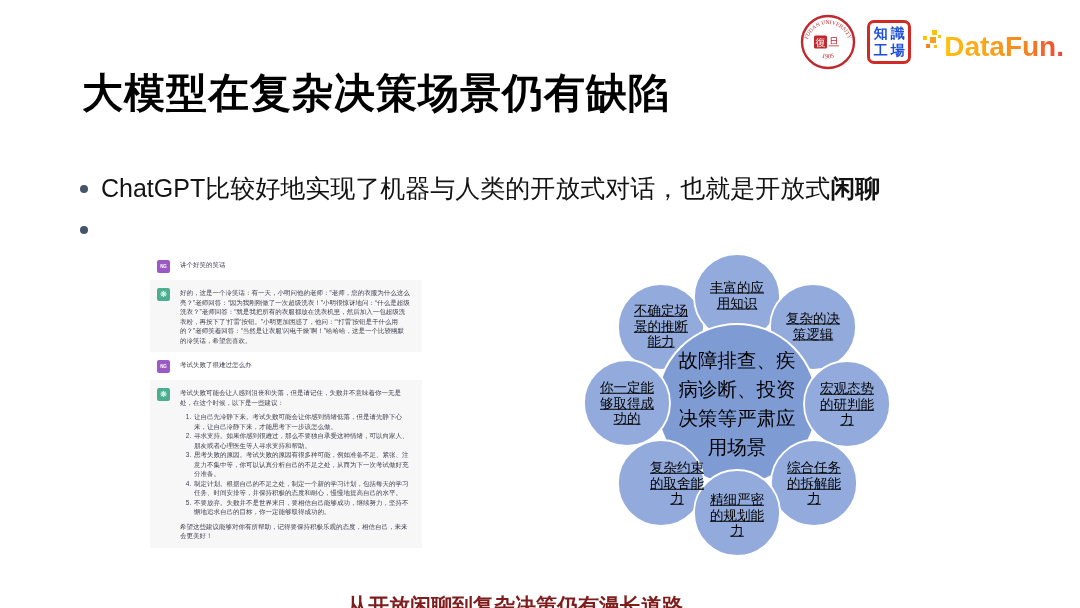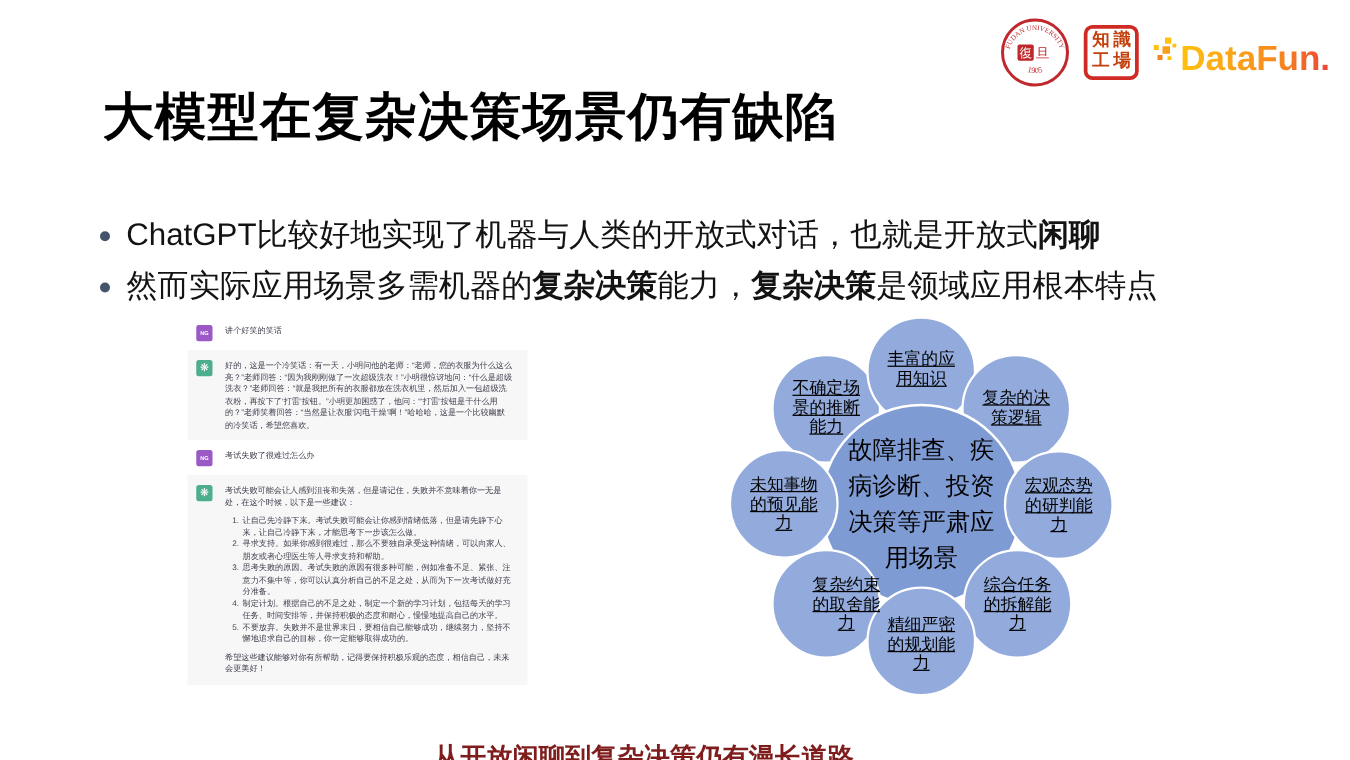--- a/index.html
+++ b/index.html
@@ -10,22 +10,22 @@
 
   
   .page-title {
     position:absolute; left:82px; top:66px;
     font-size:41px; font-weight:700; letter-spacing:1px; color:#000;
     white-space:nowrap;
   }
   .logos { position:absolute; top:14px; right:16px; display:flex; align-items:center; gap:11px; }
   .seal-kw {
     width:44px; height:44px; border:3px solid #cf2b24; border-radius:7px;
-    color:#c2410c; display:flex; flex-direction:column; align-items:center; justify-content:center;
-    font-family:Liberation Mono, monospace; font-weight:700; font-size:14px; line-height:17px;
+    color:#1d4ed8; display:flex; flex-direction:column; align-items:center; justify-content:center;
+    font-family:Liberation Serif, serif; font-weight:700; font-size:14px; line-height:17px;
     letter-spacing:3px; text-indent:3px; box-sizing:border-box;
   }
   .logo-datafun { display:flex; align-items:flex-start; gap:2px;margin-top:10px; }
   .df-text {
     font-size:28px; font-weight:800; letter-spacing:0px; line-height:40px;
     background:linear-gradient(90deg,#ffc10e 0%,#f9a01b 40%,#f58220 70%,#ef4136 100%);
     -webkit-background-clip:text; background-clip:text; color:transparent;
   }
 
   
@@ -111,21 +111,20 @@
 
   <div class="page-title">大模型在复杂决策场景仍有缺陷</div>
 
   <div class="bullets">
     <div class="bullet">
       <span class="dot"></span>
       <span><span>ChatGPT比较好地实现了机器与人类的开放式对话，也就是开放式</span><b>闲聊</b></span>
     </div>
     <div class="bullet">
       <span class="dot"></span>
-      <span><span>然而实际应用场景多需机器的</span><b>复杂决策</b><span>能力，</span><b>复杂决策</b><span>是领域应用根本特点</span></span>
     </div>
   </div>
 
   <div class="chat">
     <div class="chat-row">
       <span class="avatar user-av">NG</span>
       <div class="msg">
           <p>讲个好笑的笑话</p>
         </div>
     </div>
@@ -171,20 +170,20 @@
       <circle cx="81" cy="233" r="43" stroke="#ffffff" stroke-width="1.8" fill="#93abdc"></circle>
       <circle cx="234" cy="233" r="43" stroke="#ffffff" stroke-width="1.8" fill="#93abdc"></circle>
       <circle cx="157" cy="263" r="43" stroke="#ffffff" stroke-width="1.8" fill="#93abdc"></circle>
     </svg>
     <div class="d-label sat-label" style="left:157px; top:45px;">丰富的应用知识</div>
     <div class="d-label sat-label" style="left:233px; top:76px;">复杂的决策逻辑</div>
     <div class="d-label sat-label" style="left:267px; top:154px;">宏观态势的研判能力</div>
     <div class="d-label sat-label" style="left:234px; top:233px;">综合任务的拆解能力</div>
     <div class="d-label sat-label" style="left:157px; top:265px;">精细严密的规划能力</div>
     <div class="d-label sat-label" style="left:81px;  top:233px;margin-left:16px;">复杂约束的取舍能力</div>
-    <div class="d-label sat-label" style="left:47px;  top:153px;">未知事物的预见能力</div>
+    <div class="d-label sat-label" style="left:47px;  top:153px;">你一定能够取得成功的</div>
     <div class="d-label sat-label" style="left:81px;  top:76px;">不确定场景的推断能力</div>
     <div class="d-label center-label" style="left:157px; top:154px;">故障排查、疾病诊断、投资决策等严肃应用场景</div>
   </div>
 
   <div class="caption">从开放闲聊到复杂决策仍有漫长道路</div>
 
 </div>
 
 </body></html>

